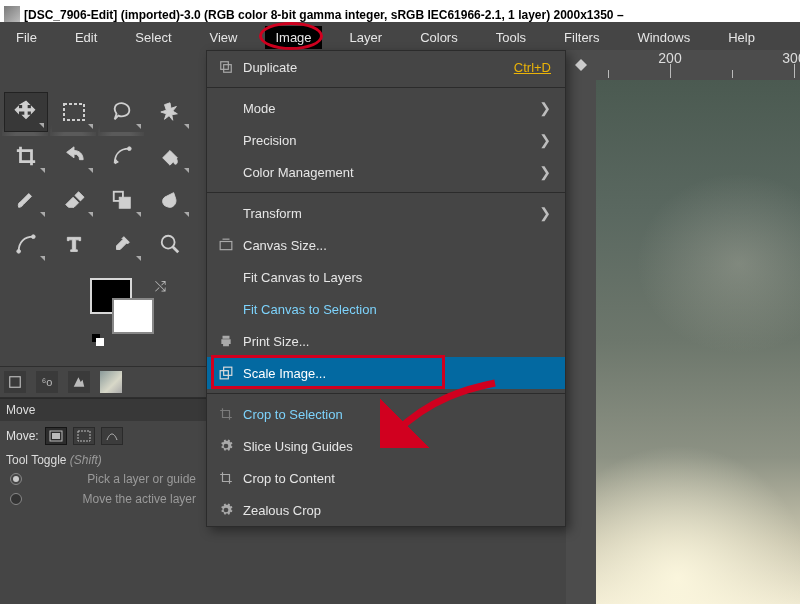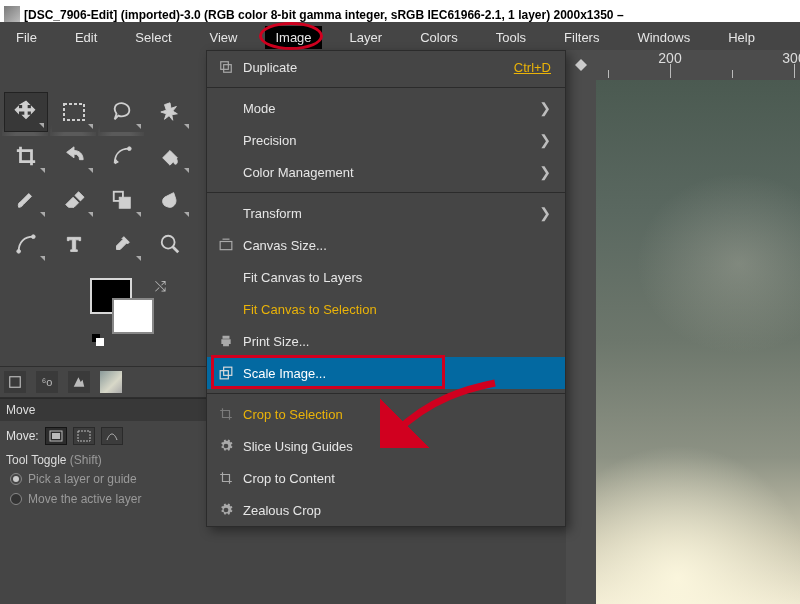--- a/index.html
+++ b/index.html
@@ -32,30 +32,30 @@
   .mini .b{position:absolute;left:4px;top:4px;width:8px;height:8px;background:#fff;}
   
   .thumbs { margin-top: 18px; border-top:1px solid #2e2e2e; border-bottom:1px solid #2e2e2e; padding:4px 4px; display:flex; gap:10px;}
   .thumbs .th { width:22px; height:22px; background:#3a3a3a; display:flex;align-items:center;justify-content:center;}
   .thumbs .th.img { background: linear-gradient(135deg,#8a9a9a 0%, #d8d8c8 60%, #aaa 100%);}
   
   .opt-title { background:#383838; color:#ddd; font-size:12px; padding:4px 6px; border-top:1px solid #2a2a2a;}
   .opt-row { display:flex; align-items:center; gap:6px; padding:6px 6px; color:#e0e0e0; font-size:12px;}
   .opt-row .sq { width:22px; height:18px; background:#3c3c3c; border:1px solid #2a2a2a; display:flex;align-items:center;justify-content:center;}
   .opt-sub { color:#ddd; font-size:12px; padding:2px 6px; }
-  .opt-sub .hint { color:#9a9a9a; }
-  .radio-row { display:flex; align-items:center; gap:6px; padding:3px 10px; color:#9a9a9a; font-size:12px;}
+  .opt-sub .hint { color:#9a9a9a;font-style:italic; }
+  .radio-row { display:flex; align-items:center; gap:6px; padding:3px 10px; color:#9a9a9a; font-size:12px;justify-content:space-between;}
   .radio { width:12px;height:12px;border-radius:50%;border:1px solid #888; }
   .radio.sel::after{content:"";display:block;width:6px;height:6px;border-radius:50%;background:#ccc;margin:2px;}
   .radio.dark { background:#333;}
   
   
   .menu { position:absolute; left:206px; top:50px; width:360px; background:#454545; box-shadow: 4px 4px 10px rgba(0,0,0,.4); border:1px solid #2b2b2b; z-index:5;}
   .menu .row { display:flex; align-items:center; height:32px; padding:0 14px 0 8px; color:#e6e6e6; font-size:13px; position:relative;}
-  .menu .row.disabled { color:#eab308; }
+  .menu .row.disabled { color:#7dd3fc; }
   .menu .row .ic { width:22px; display:flex; justify-content:center; margin-right:6px; color:#a8a8a8; }
   .menu .row .lbl { flex:1; }
   .menu .row .accel { color:#eab308;text-decoration:underline; }
   .menu .row .arrow { color:#bdbdbd; font-size:14px; }
   .menu .row.highlight { background:#0369a1; color:#fff; }
   .menu .sep { height:1px; background:#2b2b2b; margin:4px 0; }
   .redbox { position:absolute; left:4px; top:-2px; right:120px; height:34px; border:3px solid #d1001f; pointer-events:none;}
   
   
   .canvas { position:absolute; left:566px; top:50px; right:0; bottom:0; background:#3c3c3c; }

